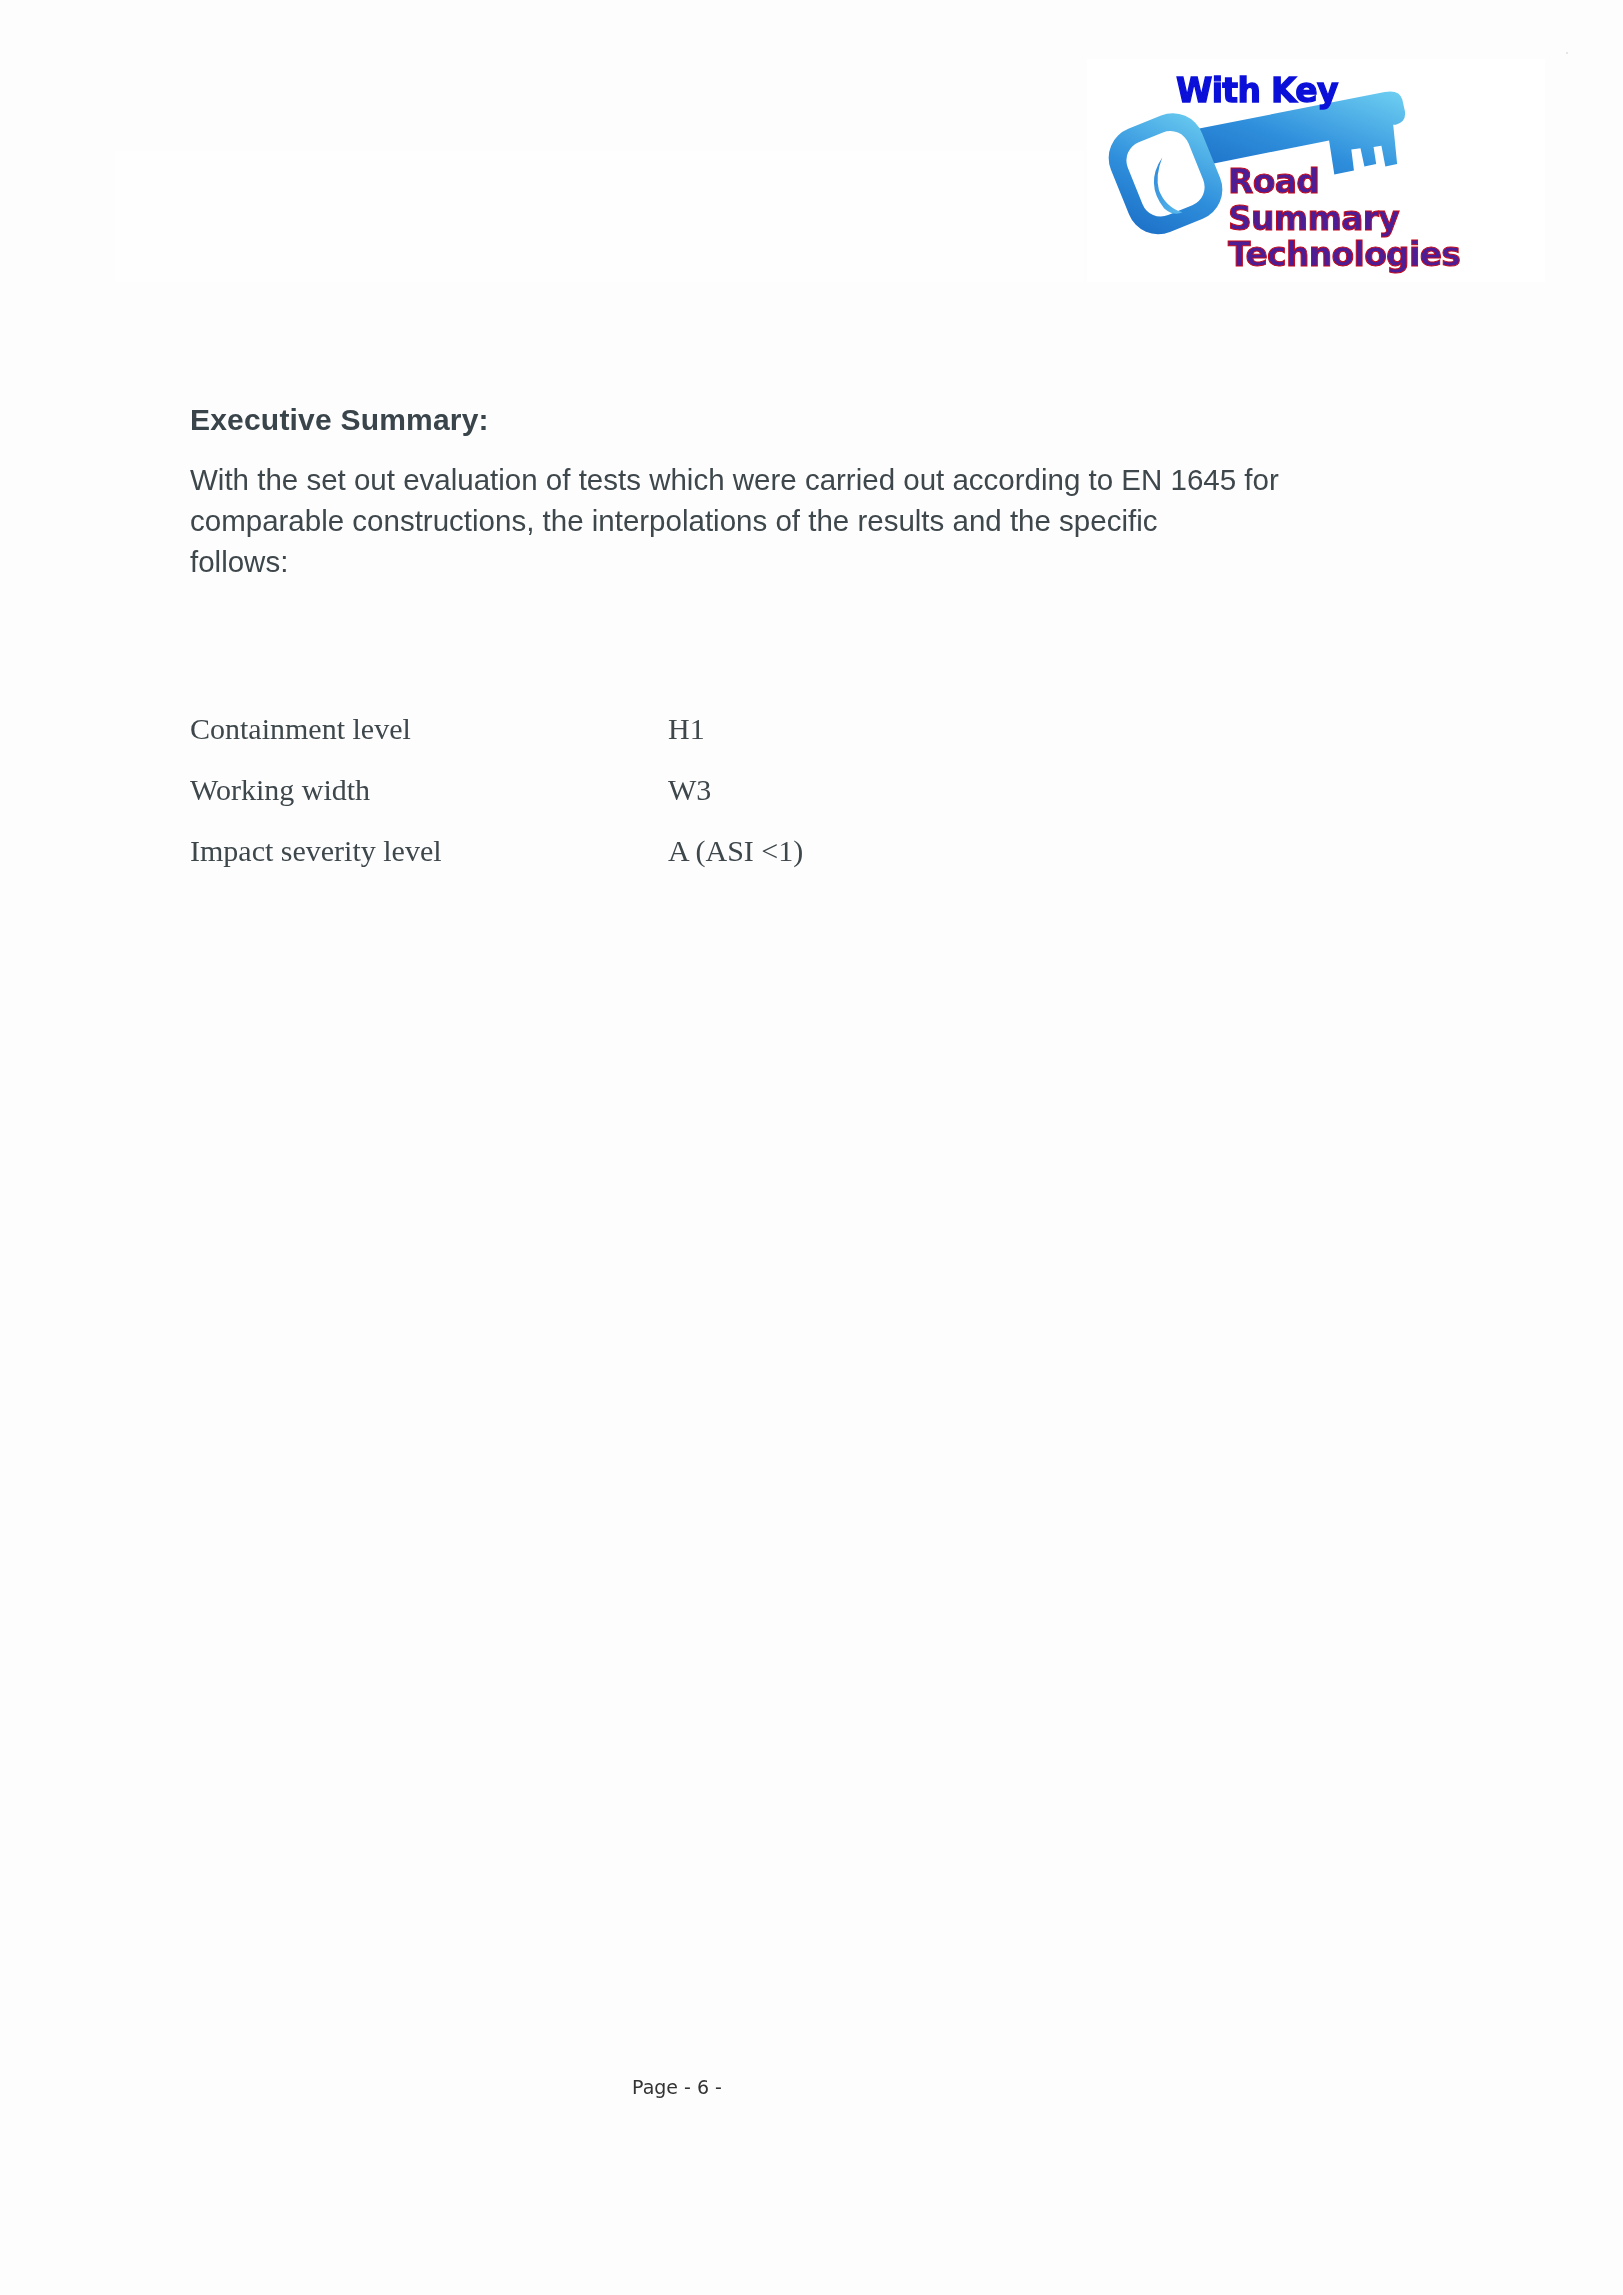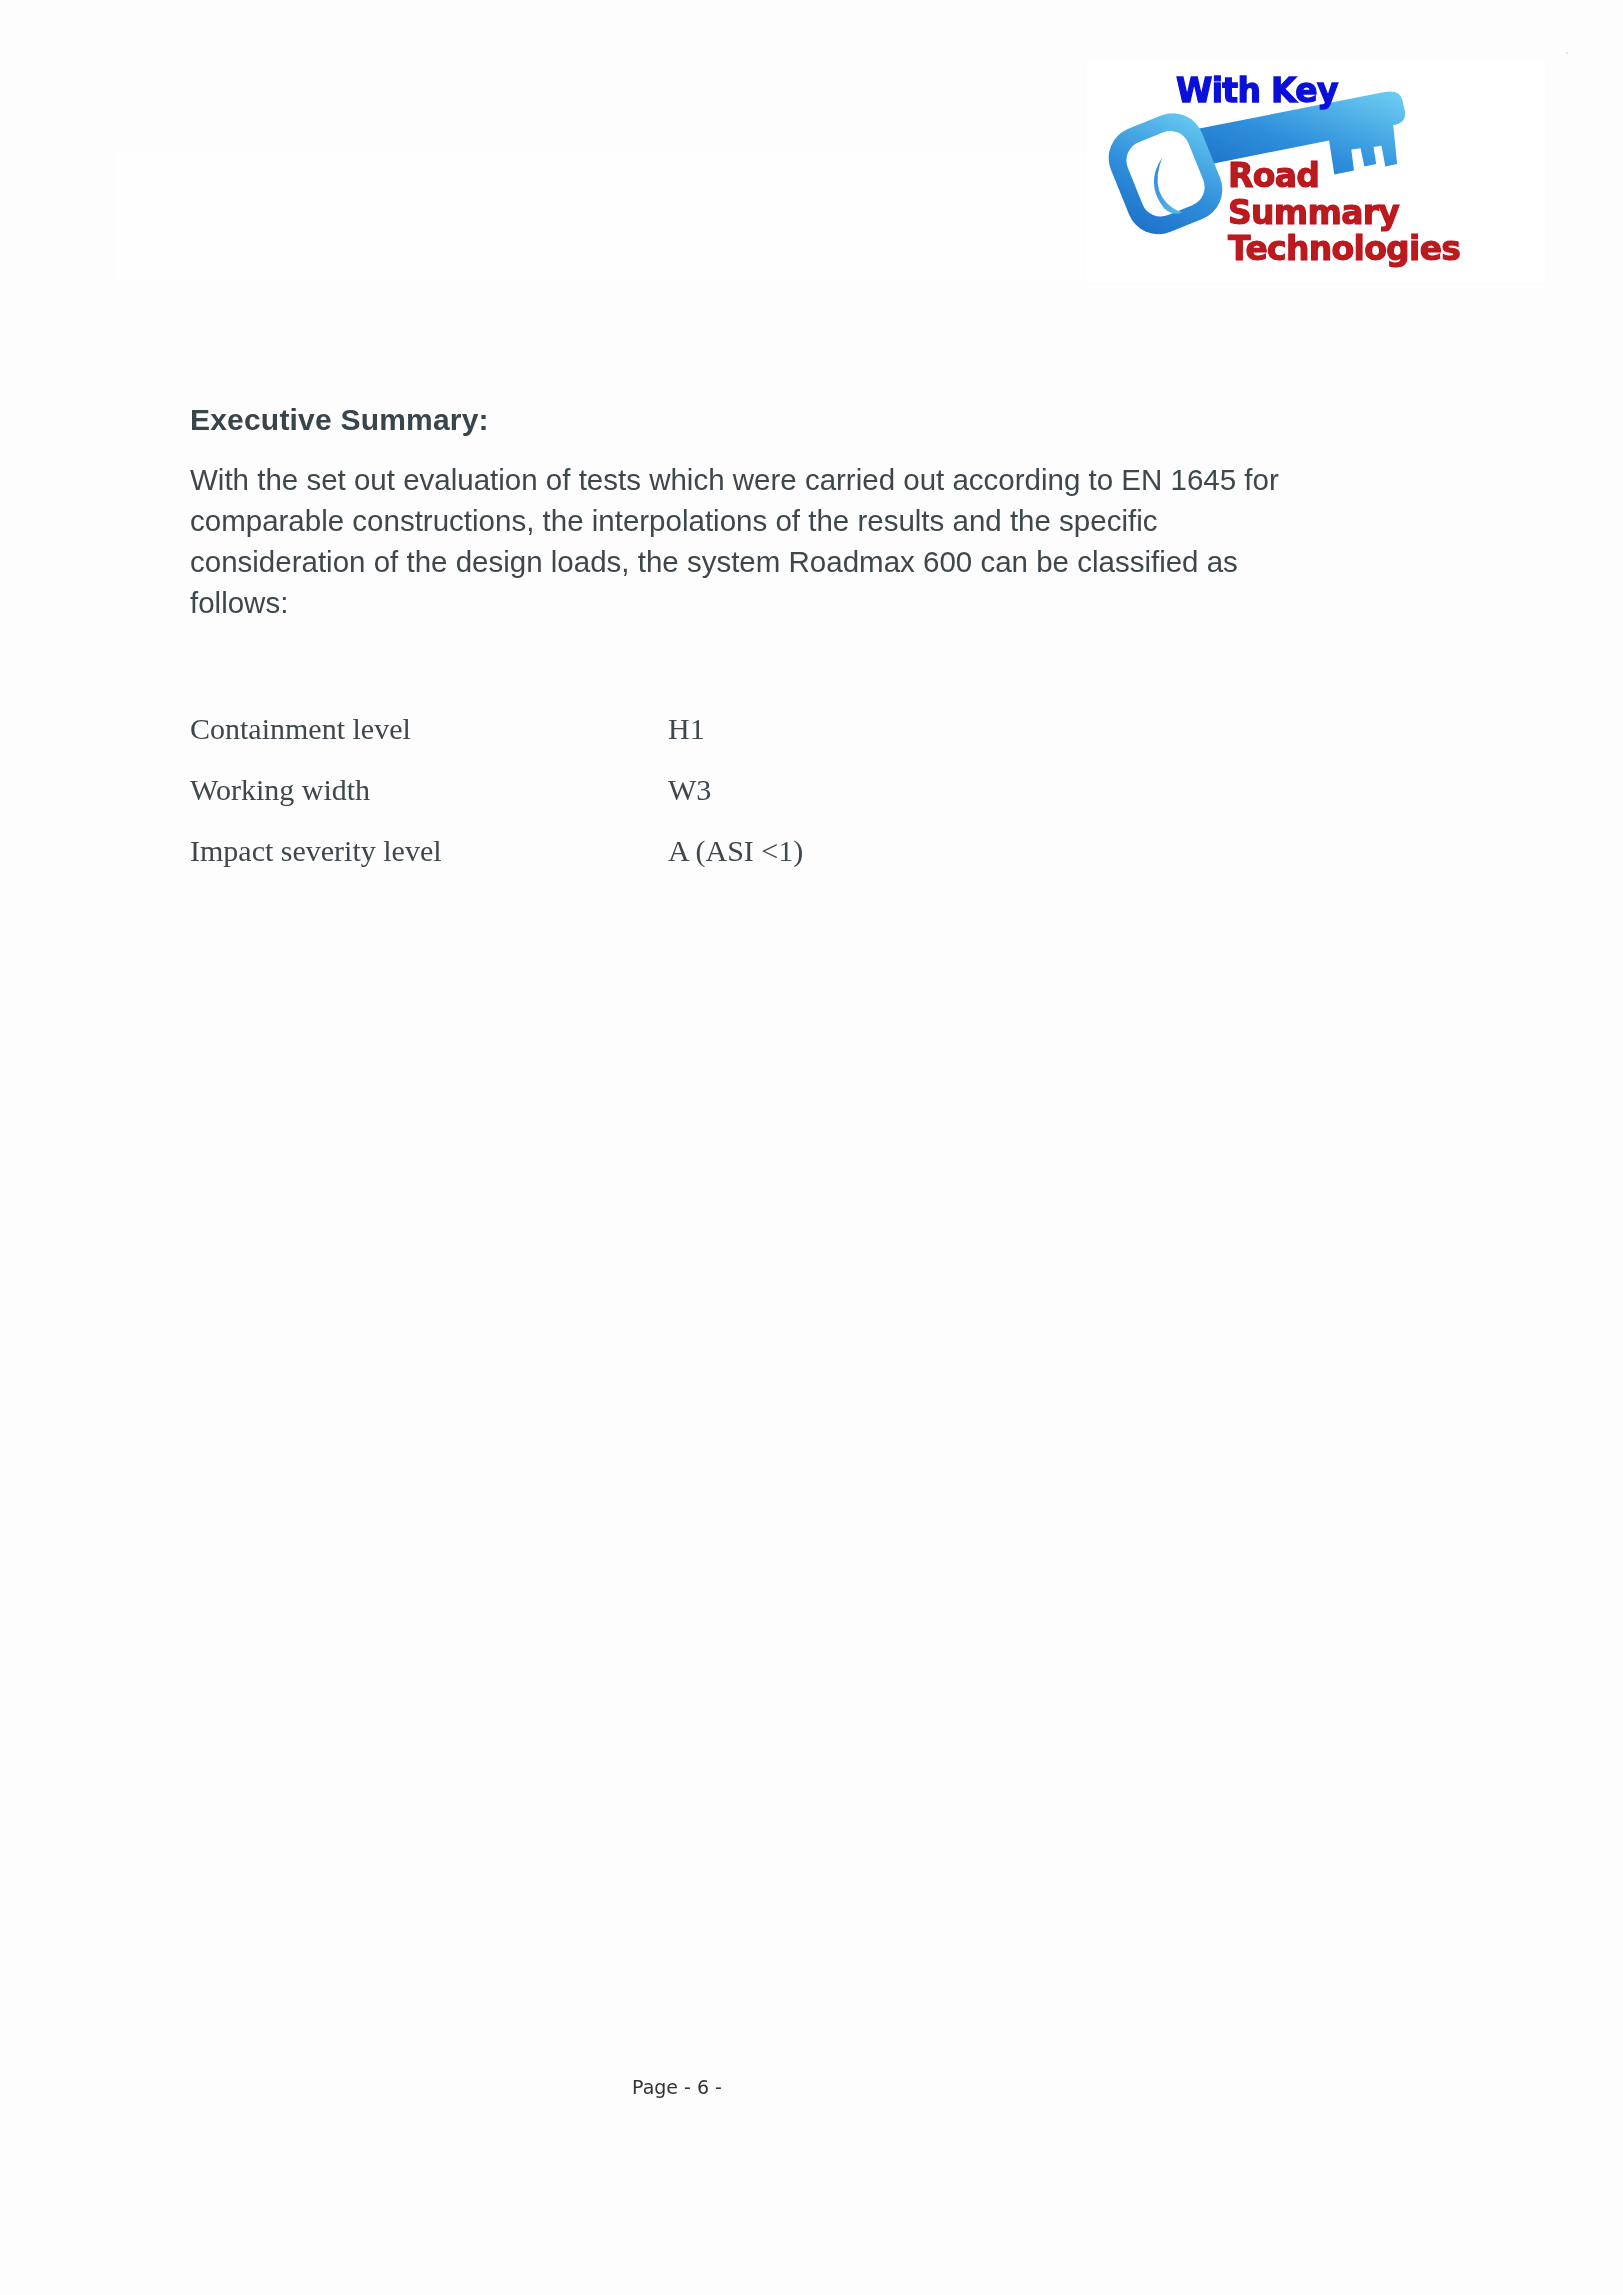--- a/index.html
+++ b/index.html
@@ -49,22 +49,23 @@
       -webkit-text-stroke: 1.3px #0b10d8;
     }
     .logo-text-red {
       position: absolute;
       left: 141px;
       font-family: "DejaVu Sans", sans-serif;
       font-weight: 900;
       font-size: 33px;
       line-height: 37px;
       letter-spacing: -0.7px;
-      color: #b91c1c;
-      white-space: nowrap;
+      color: #4c1d95;
+      white-space: nowrap;
+      margin-top: 6px;
       -webkit-text-stroke: 1px #c4091a;
     }
     .logo-road { top: 98px; }
     .logo-safety { top: 135px; }
     .logo-tech { top: 171px; }
 
     .section-title {
       position: absolute;
       left: 190px;
       top: 403px;
@@ -170,21 +171,20 @@
   <div class="logo-text-red logo-road">Road</div>
   <div class="logo-text-red logo-safety">Summary</div>
   <div class="logo-text-red logo-tech">Technologies</div>
 </div>
 
 <h2 class="section-title">Executive Summary:</h2>
 
 <p class="summary">
   <span class="line">With the set out evaluation of tests which were carried out according to EN 1645 for</span>
   <span class="line">comparable constructions, the interpolations of the results and the specific</span>
-  <span class="line">consideration of the design loads, the system Roadmax 600 can be classified as</span>
   <span class="line">follows:</span>
 </p>
 
 <div class="class-table">
   <div class="class-row">
     <span class="class-label">Containment level</span>
     <span class="class-value">H1</span>
   </div>
   <div class="class-row">
     <span class="class-label">Working width</span>

